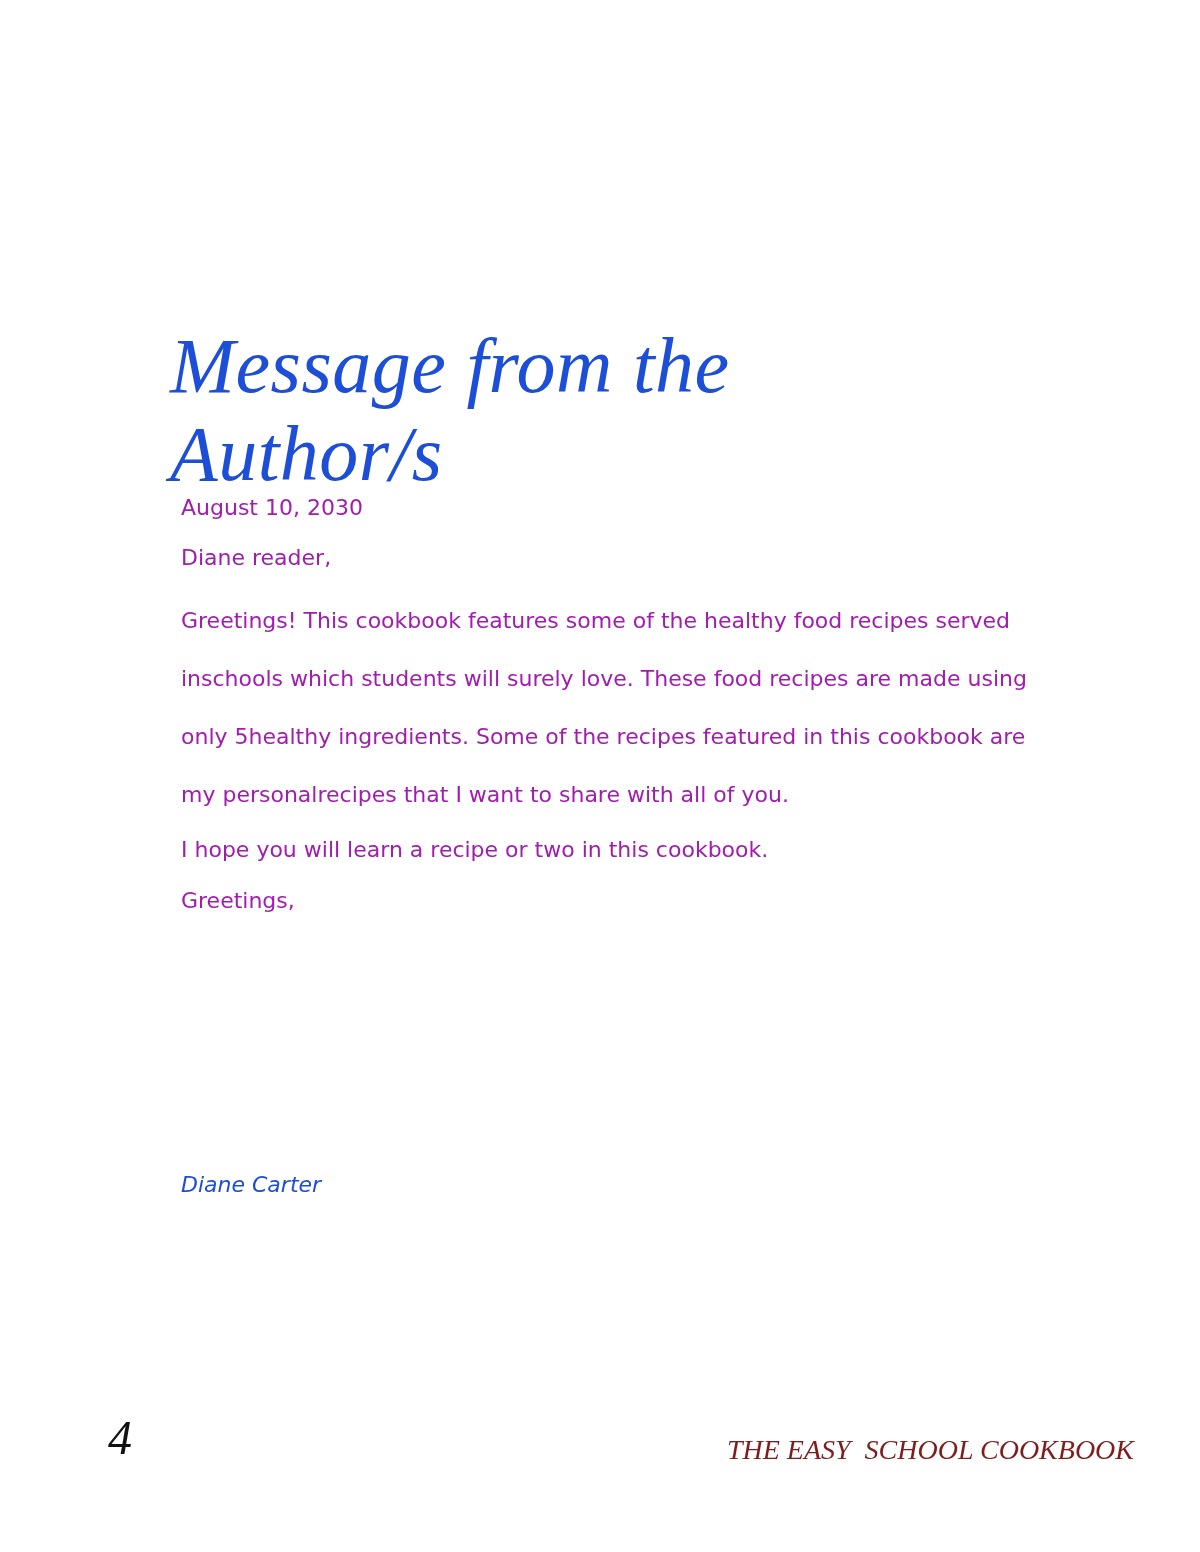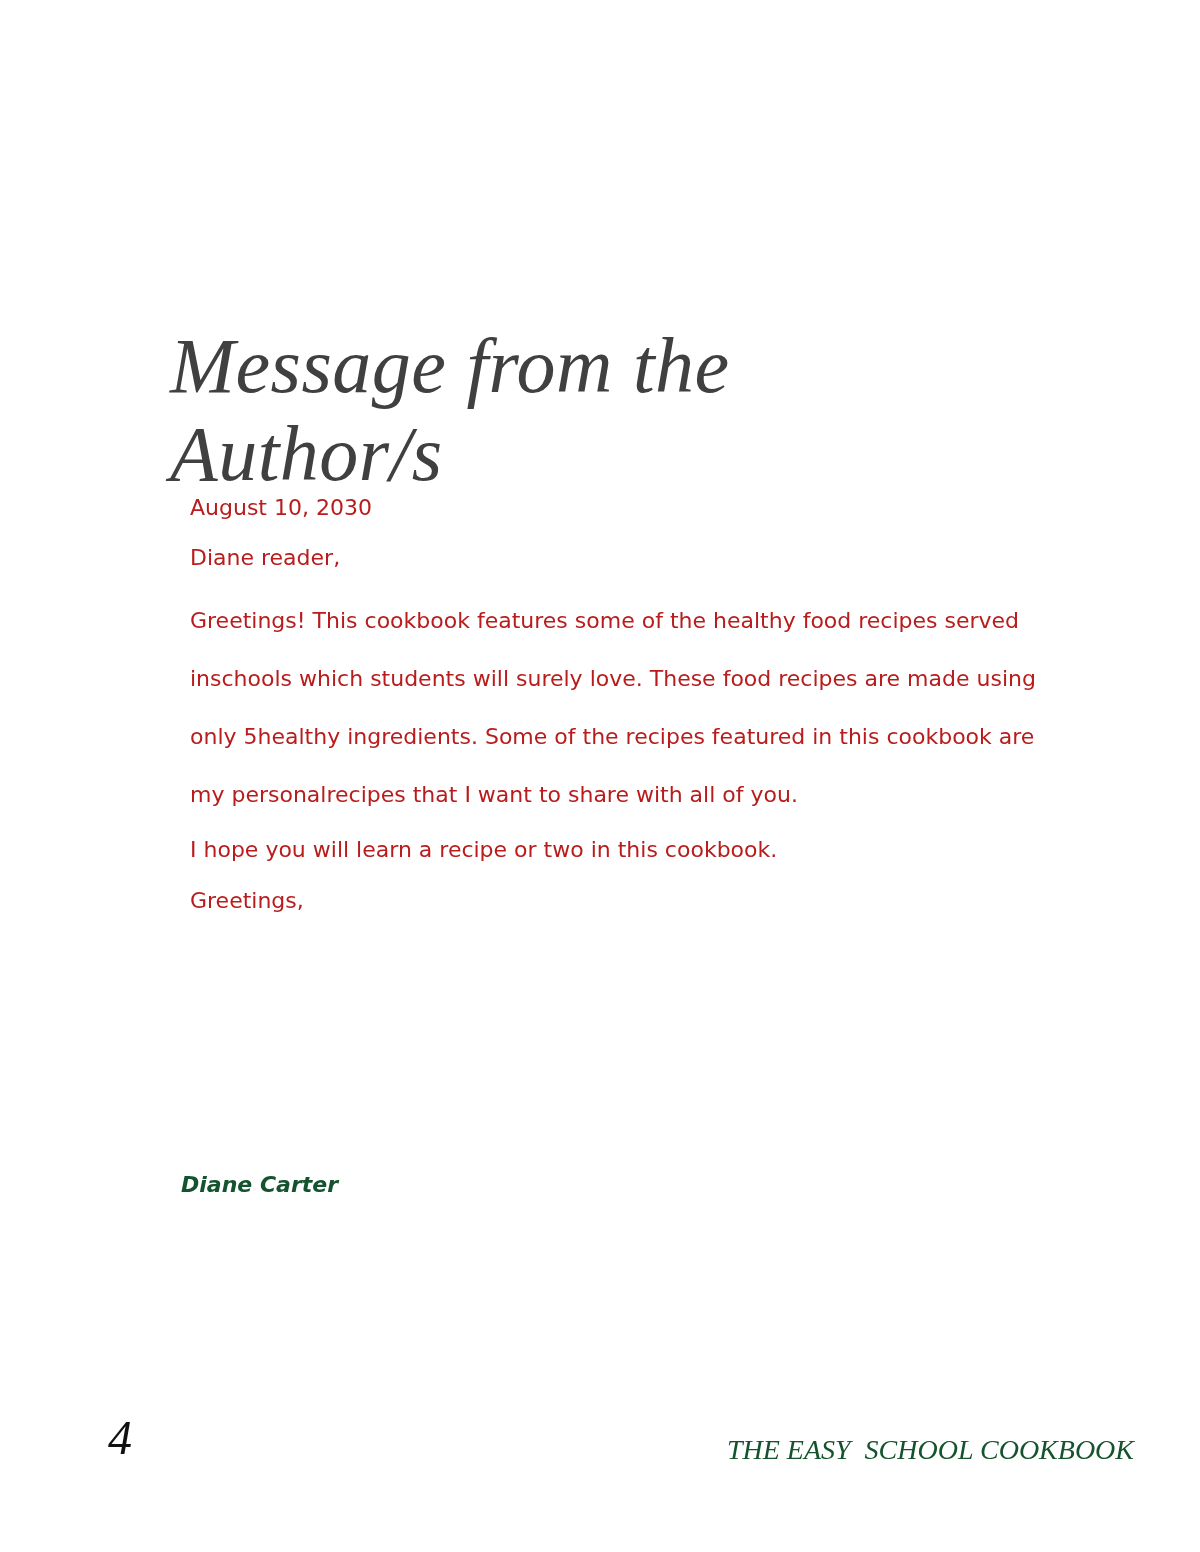--- a/index.html
+++ b/index.html
@@ -1,47 +1,47 @@
 <!DOCTYPE html>
 <html><head>
 <meta charset="utf-8">
 <style>
   html, body { margin: 0; padding: 0; background: #ffffff; }
   body { width: 1200px; height: 1552px; position: relative; overflow: hidden; }
   .page { position: absolute; inset: 0; }
   .title {
     position: absolute; left: 170px; top: 322px; width: 760px;
     font-family: "Liberation Serif", "DejaVu Serif", serif;
-    font-style: italic; font-size: 78px; line-height: 88px; color: #404040;
+    font-style: italic; font-size: 78px; line-height: 88px; color: #1d4ed8;
     margin: 0; font-weight: normal; letter-spacing: 0.5px;
   }
   .body-text {
-    position: absolute; left: 190px; top: 490px; width: 850px;
+    position: absolute; left: 181px; top: 490px; width: 850px;
     font-family: "DejaVu Sans", "Liberation Sans", sans-serif;
-    font-size: 22px; color: #b91c1c;
+    font-size: 22px; color: #a21caf;
   }
   .body-text p { margin: 0; }
   .date { line-height: 36px; margin-bottom: 14px !important; }
   .salutation { line-height: 36px; margin-bottom: 16px !important; }
   .para { line-height: 58px; margin-bottom: 8px !important; }
   .line { line-height: 36px; margin-bottom: 15px !important; }
   .signature {
     position: absolute; left: 181px; top: 1172px;
     font-family: "DejaVu Sans", "Liberation Sans", sans-serif;
-    font-style: italic; font-weight: bold; font-size: 22px; color: #14532d; text-align: right;
+    font-style: italic; font-weight: normal; font-size: 22px; color: #1d4ed8; text-align: right;
   }
   .page-number {
     position: absolute; left: 108px; top: 1410px;
     font-family: "Liberation Serif", "DejaVu Serif", serif;
     font-style: italic; font-size: 48px; color: #111111;
   }
   .footer-title {
     position: absolute; right: 66px; top: 1434px;
     font-family: "Liberation Serif", "DejaVu Serif", serif;
-    font-style: italic; font-size: 28px; color: #14532d; white-space: pre;
+    font-style: italic; font-size: 28px; color: #7f1d1d; white-space: pre;
   }
 </style>
 </head>
 <body>
 
 <div class="page">
   <h1 class="title">
     <span>Message from the</span><br>
     <span>Author/s</span>
   </h1>

